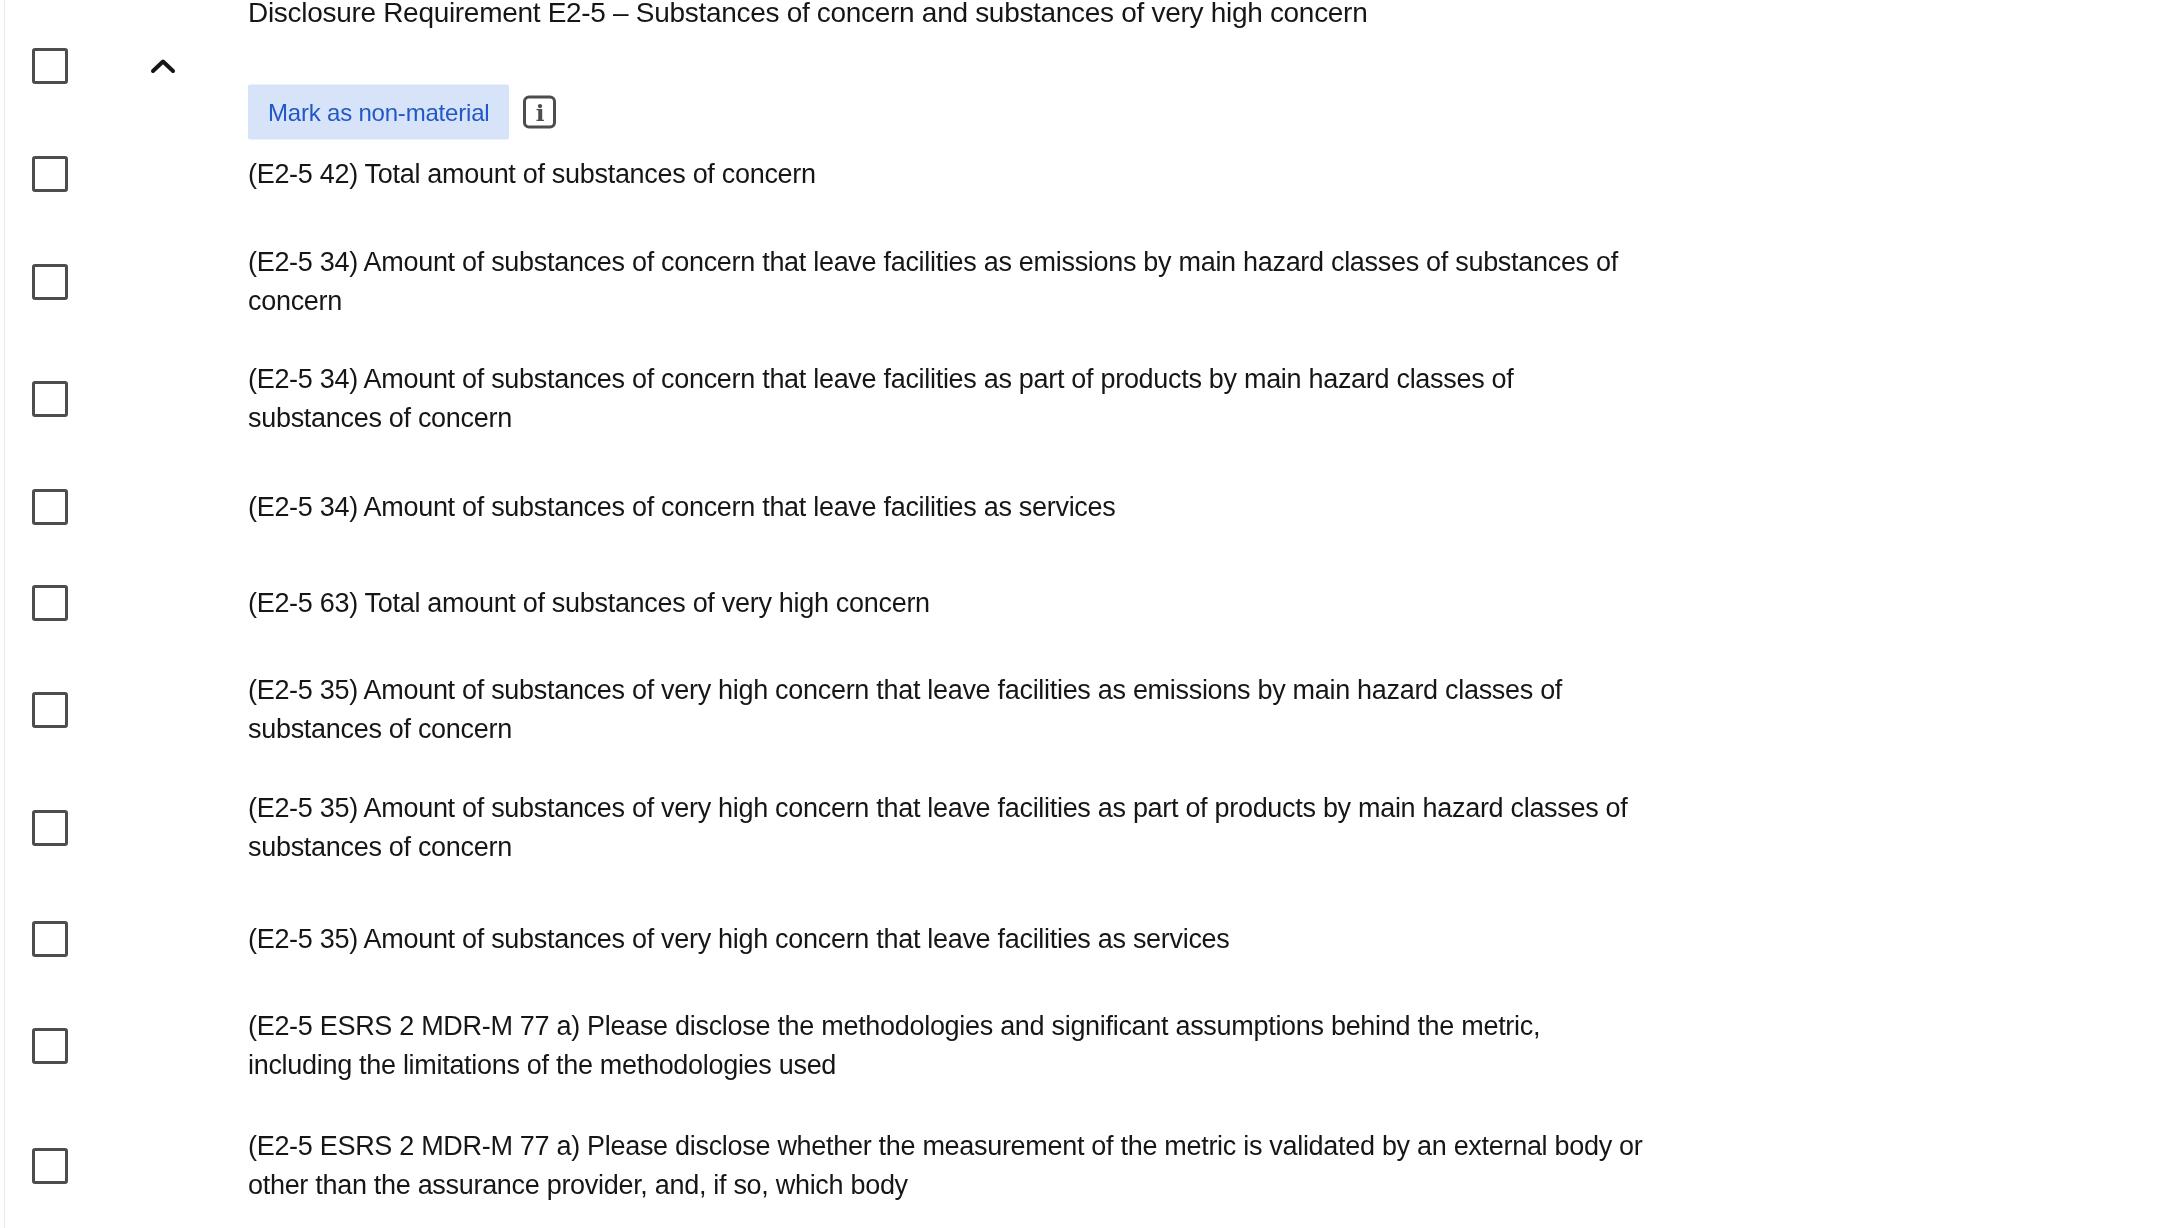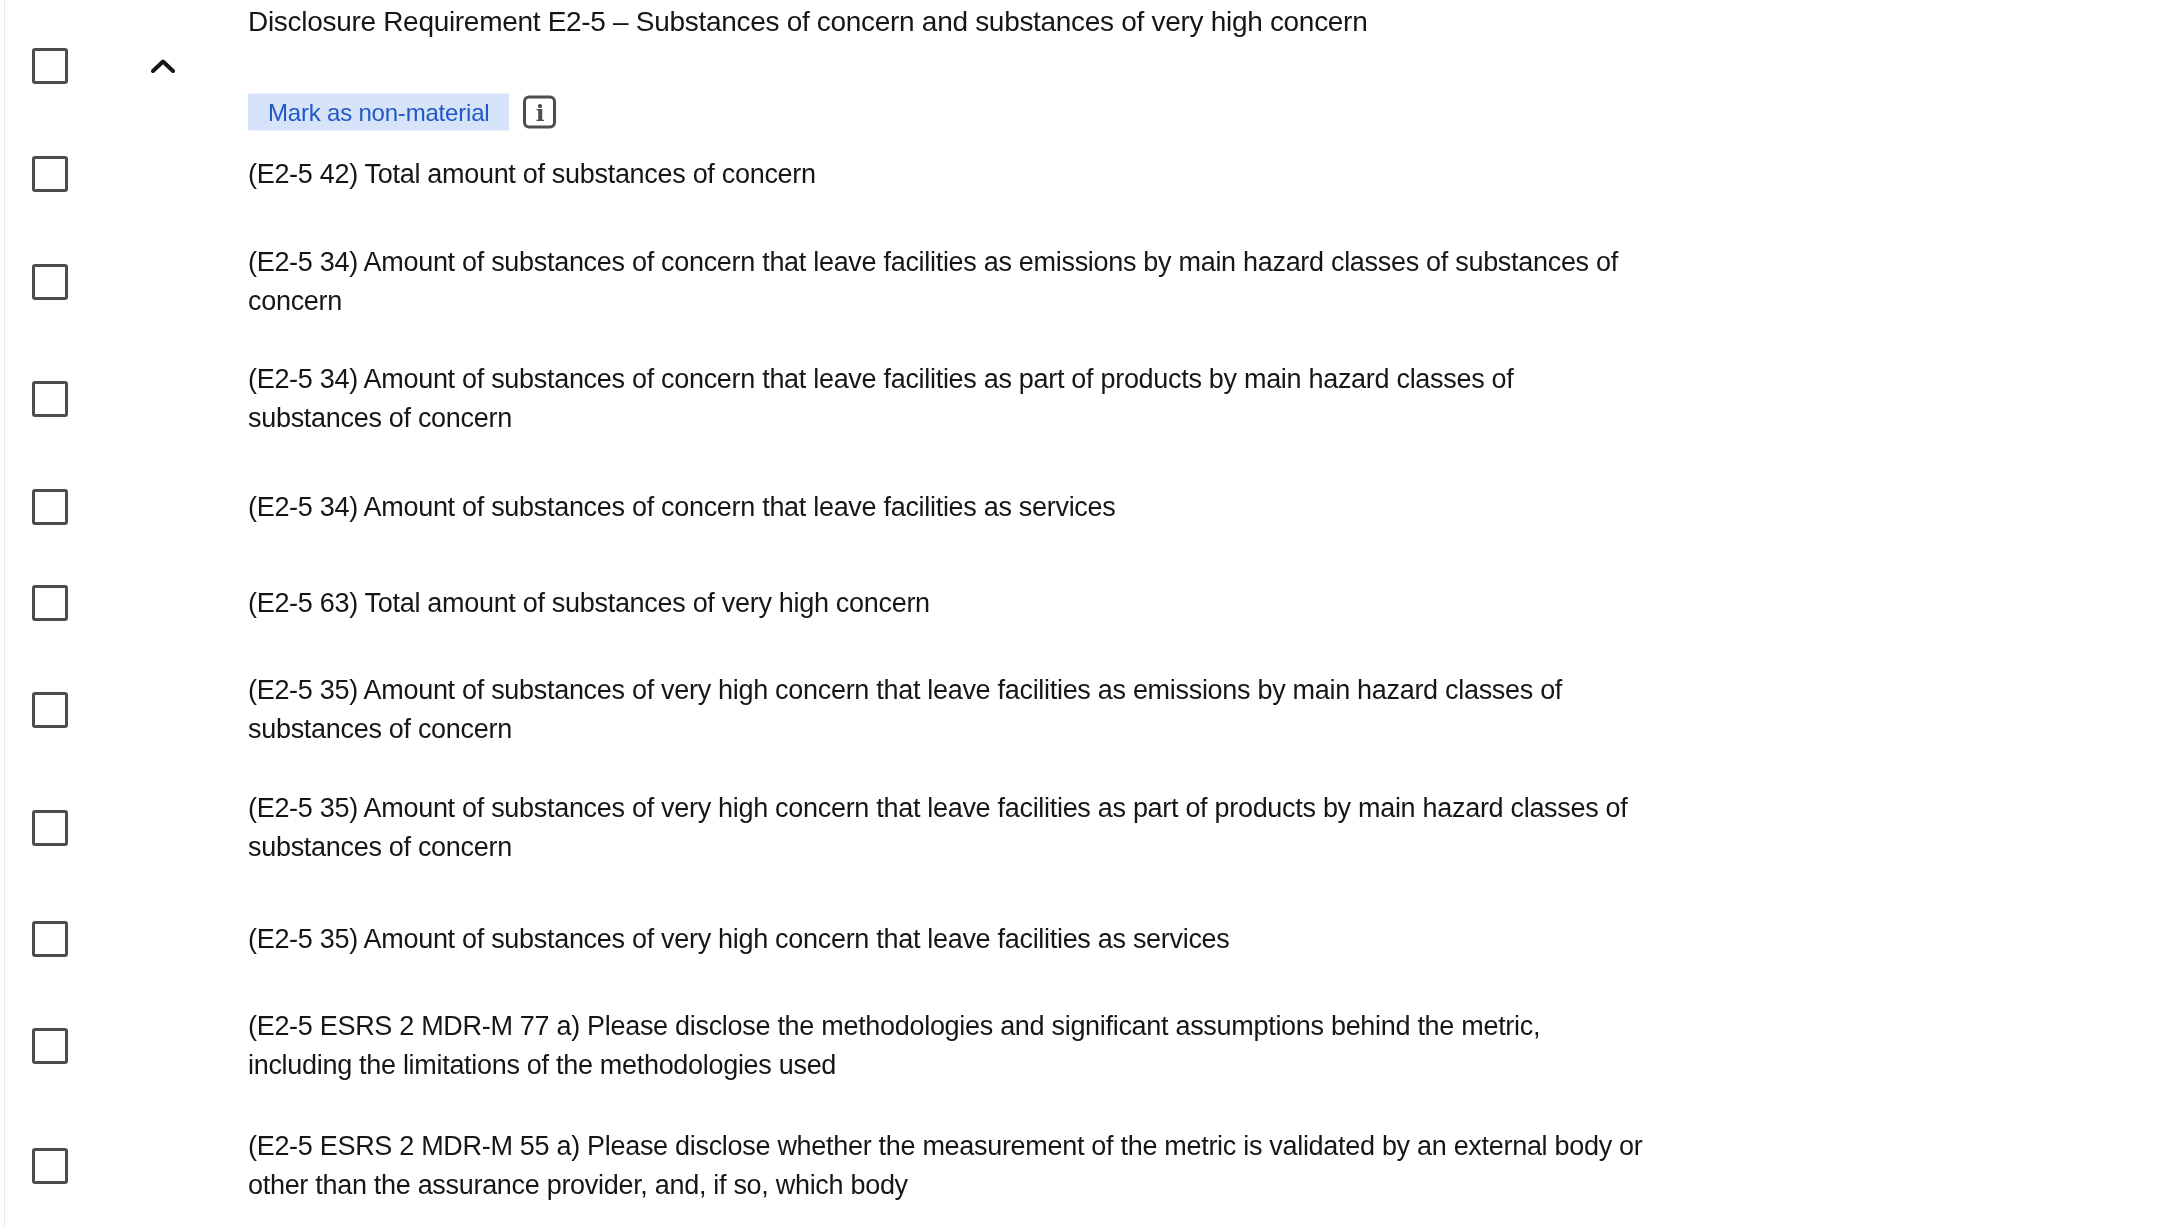--- a/index.html
+++ b/index.html
@@ -33,21 +33,21 @@
 
   
   .label-cell{
     left:248px;width:1575px;
     font-size:27px;line-height:39px;letter-spacing:-0.3px;
     white-space:pre-line;
   }
   .header-title{font-size:28px;line-height:40px;white-space:nowrap;}
   .badge-line{display:flex;align-items:center;margin-top:13px;}
   .badge{
-    display:inline-flex;align-items:center;height:37px;padding:0 20px;
+    display:inline-flex;align-items:center;height:37px;padding:9px 20px;
     background:var(--badge-bg);color:var(--badge-text);
     font-size:24px;letter-spacing:-0.2px;border-radius:2px;cursor:pointer;
   }
   .info-box{
     margin-left:14px;width:33px;height:33px;box-sizing:border-box;
     border:3px solid var(--checkbox-border);border-radius:6px;
     display:flex;align-items:center;justify-content:center;cursor:pointer;
     color:#4d4d4d;font-family:"DejaVu Serif",serif;font-size:23px;font-weight:600;line-height:1;
   }
 
@@ -214,21 +214,21 @@
         <span class="knob"></span>
       </span>
       <span class="cell kebab">
         <span class="dot"></span>
         <span class="dot"></span>
         <span class="dot"></span>
       </span>
     </div>
     <div class="row" style="top: 1166px;">
       <span class="cell checkbox" role="checkbox" aria-checked="false"></span>
-      <div class="cell label-cell">(E2-5 ESRS 2 MDR-M 55 a) Please disclose whether the measurement of the metric is validated by an external body or
+      <div class="cell label-cell">(E2-5 ESRS 2 MDR-M 77 a) Please disclose whether the measurement of the metric is validated by an external body or
 other than the assurance provider, and, if so, which body</div>
       <span class="cell toggle on" role="switch" aria-checked="true">
         <span class="knob"></span>
       </span>
       <span class="cell kebab">
         <span class="dot"></span>
         <span class="dot"></span>
         <span class="dot"></span>
       </span>
     </div>

